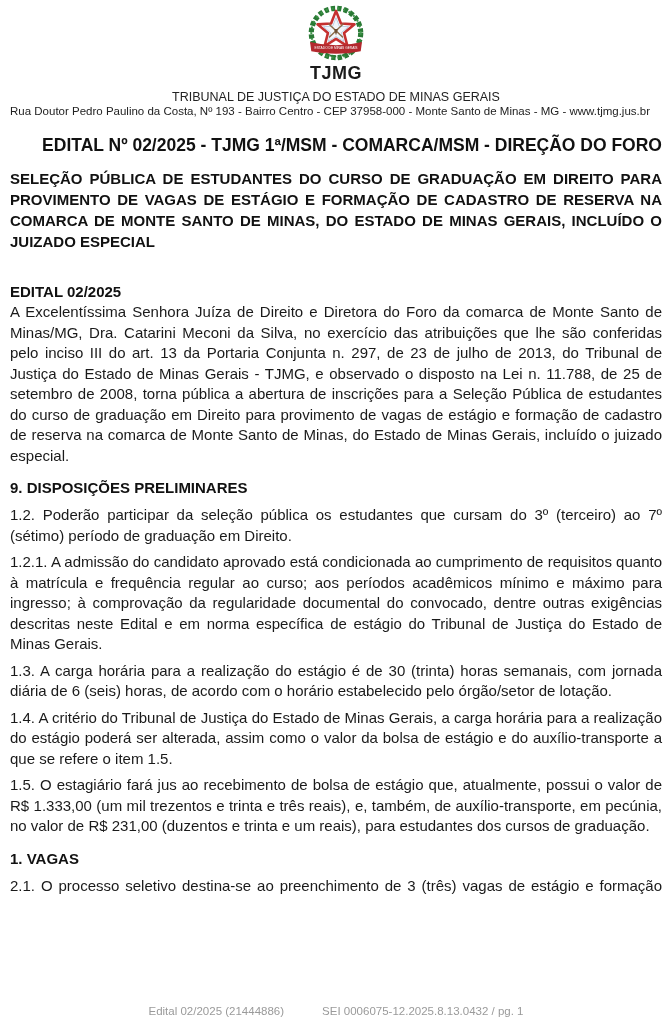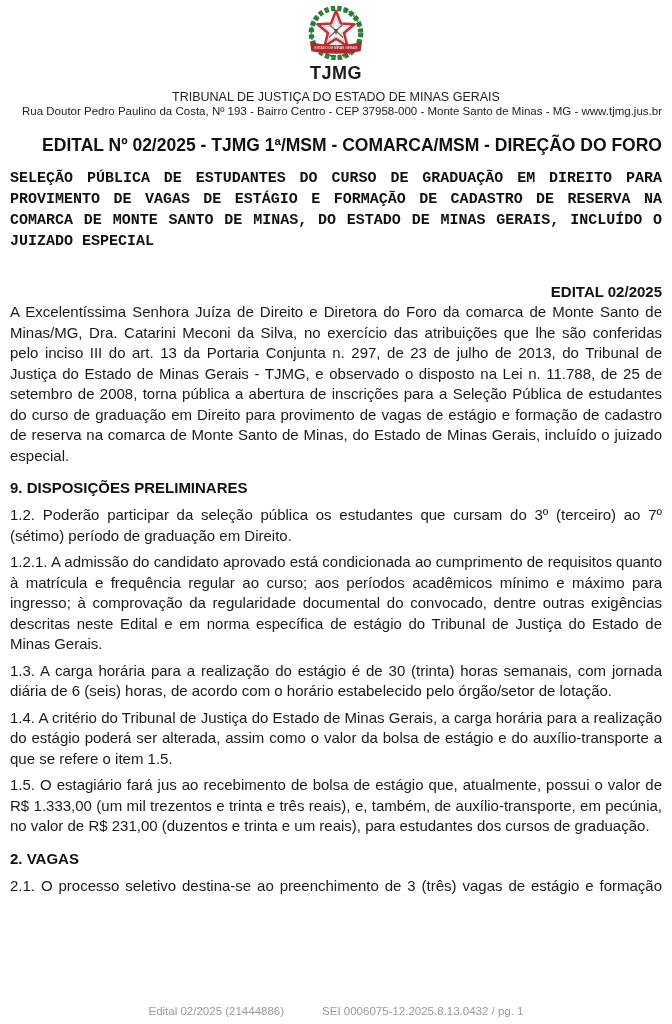--- a/index.html
+++ b/index.html
@@ -40,21 +40,21 @@
     color: #1b1b1b;
   }
   .org-name {
     text-align: center;
     font-size: 12.5px;
     line-height: 14px;
     margin-top: 7px;
     color: #222;
   }
   .org-address {
-    text-align: right;
+    text-align: left;
     font-size: 11.5px;
     line-height: 13px;
     margin-top: 1px;
     color: #222;
   }
 
   
   .edital-title {
     margin: 16px 0 0 0;
     text-align: right;
@@ -63,25 +63,24 @@
     line-height: 22px;
     color: #111;
   }
   .edital-subject {
     margin: 12px 0 0 0;
     font-size: 15px;
     font-weight: bold;
     line-height: 21px;
     text-align: justify;
     color: #111;
-    font-family: Liberation Mono, monospace;
   }
   .doc-heading {
     margin: 30px 0 0 0;
-    text-align: right;
+    text-align: left;
     font-size: 15px;
     font-weight: bold;
     line-height: 20px;
     color: #111;
   }
 
   
   .preamble {
     margin: 40px 0 0 0;
   }
@@ -156,21 +155,21 @@
 
   <p class="body-par preamble">A Excelentíssima Senhora Juíza de Direito e Diretora do Foro da comarca de Monte Santo de Minas/MG, Dra. Catarini Meconi da Silva, no exercício das atribuições que lhe são conferidas pelo inciso III do art. 13 da Portaria Conjunta n. 297, de 23 de julho de 2013, do Tribunal de Justiça do Estado de Minas Gerais - TJMG, e observado o disposto na Lei n. 11.788, de 25 de setembro de 2008, torna pública a abertura de inscrições para a Seleção Pública de estudantes do curso de graduação em Direito para provimento de vagas de estágio e formação de cadastro de reserva na comarca de Monte Santo de Minas, do Estado de Minas Gerais, incluído o juizado especial.</p>
 
   <h2 class="section-heading">9. DISPOSIÇÕES PRELIMINARES</h2>
   <p class="body-par">1.2. Poderão participar da seleção pública os estudantes que cursam do 3º (terceiro) ao 7º (sétimo) período de graduação em Direito.</p>
   <p class="body-par">1.2.1. A admissão do candidato aprovado está condicionada ao cumprimento de requisitos quanto à matrícula e frequência regular ao curso; aos períodos acadêmicos mínimo e máximo para ingresso; à comprovação da regularidade documental do convocado, dentre outras exigências descritas neste Edital e em norma específica de estágio do Tribunal de Justiça do Estado de Minas Gerais.</p>
   <p class="body-par">1.3. A carga horária para a realização do estágio é de 30 (trinta) horas semanais, com jornada diária de 6 (seis) horas, de acordo com o horário estabelecido pelo órgão/setor de lotação.</p>
   <p class="body-par">1.4. A critério do Tribunal de Justiça do Estado de Minas Gerais, a carga horária para a realização do estágio poderá ser alterada, assim como o valor da bolsa de estágio e do auxílio-transporte a que se refere o item 1.5.</p>
   <p class="body-par">1.5. O estagiário fará jus ao recebimento de bolsa de estágio que, atualmente, possui o valor de R$ 1.333,00 (um mil trezentos e trinta e três reais), e, também, de auxílio-transporte, em pecúnia, no valor de R$ 231,00 (duzentos e trinta e um reais), para estudantes dos cursos de graduação.</p>
 
-  <h2 class="section-heading">2. VAGAS</h2>
+  <h2 class="section-heading">1. VAGAS</h2>
   <p class="body-par justify-last">2.1. O processo seletivo destina-se ao preenchimento de 3 (três) vagas de estágio e formação</p>
 
 </div>
 
 <div class="page-footer">
   <span>Edital 02/2025 (21444886)</span>
   <span>SEI 0006075-12.2025.8.13.0432 / pg. 1</span>
 </div>
 
 </body></html>

